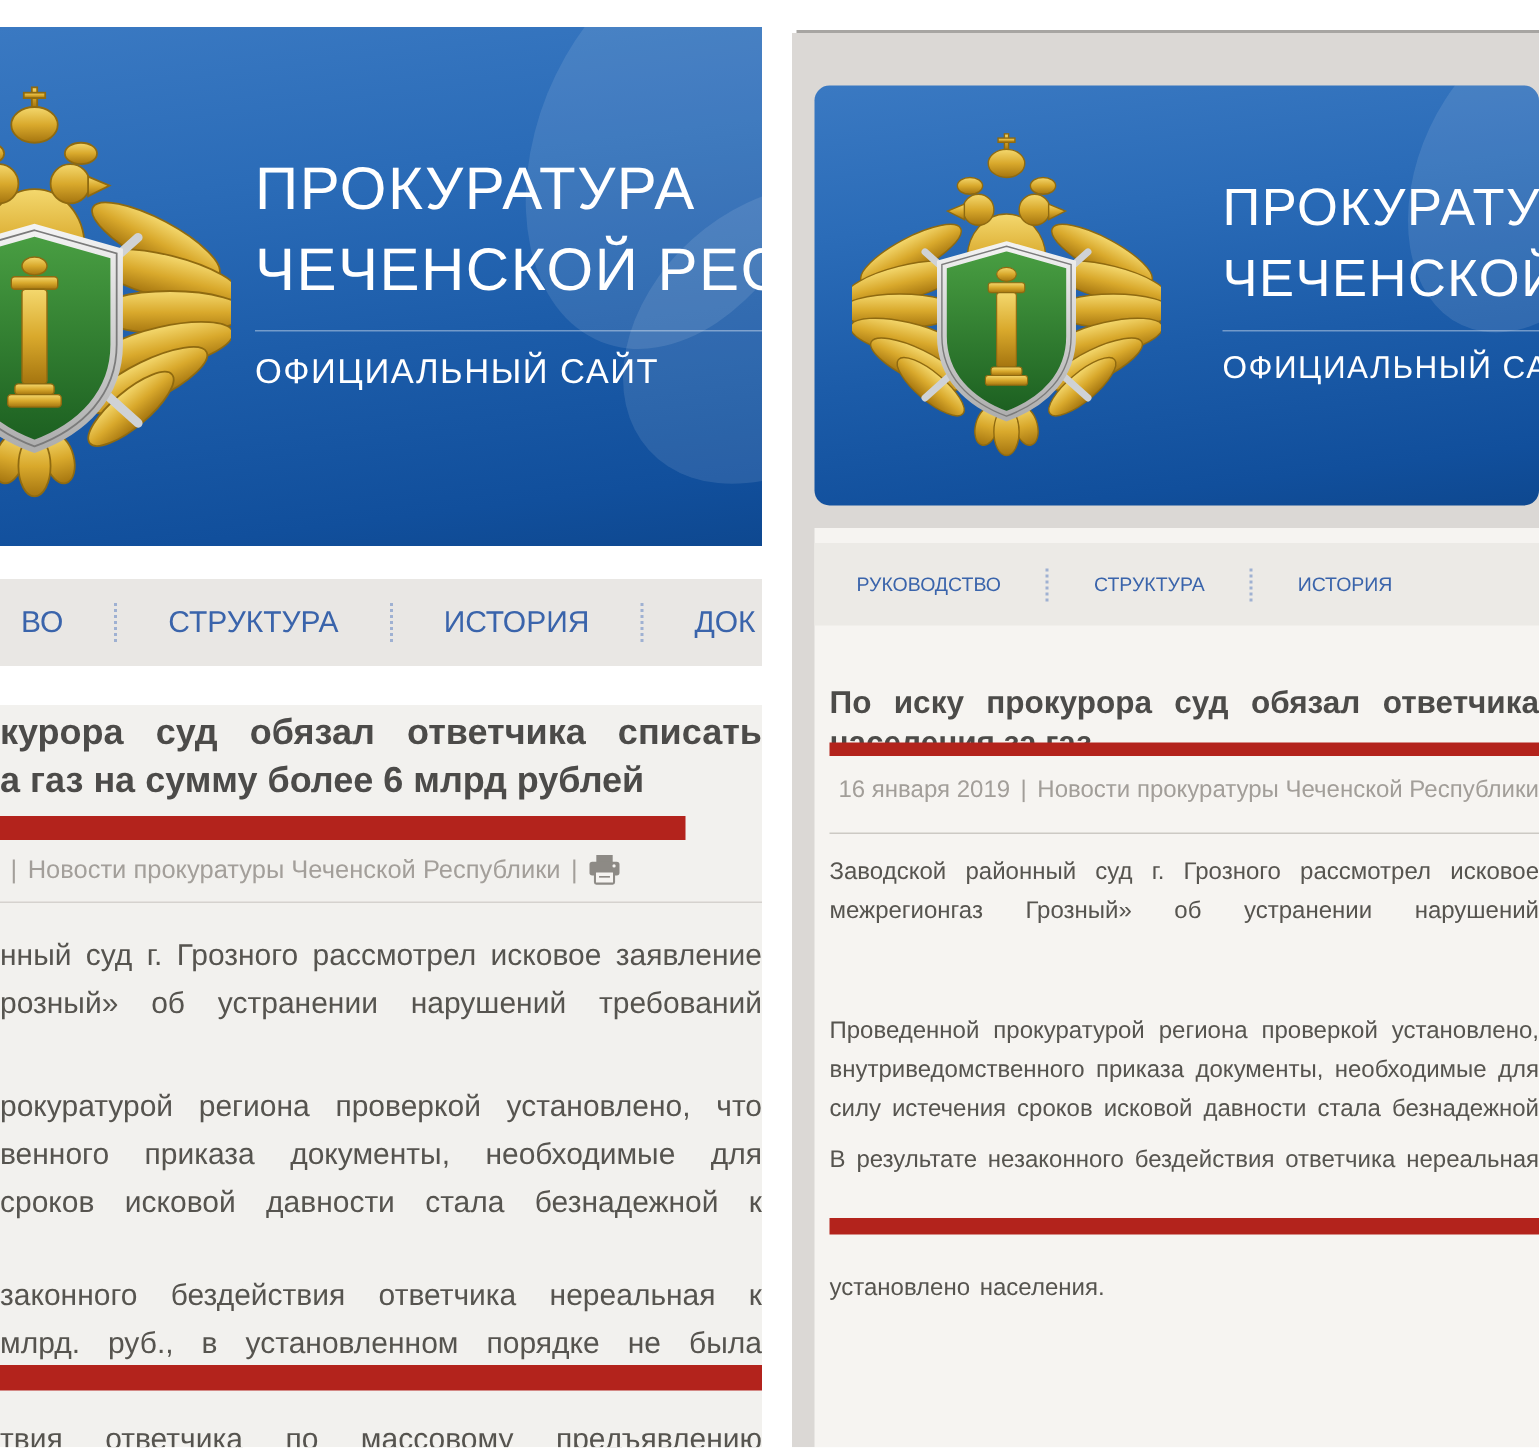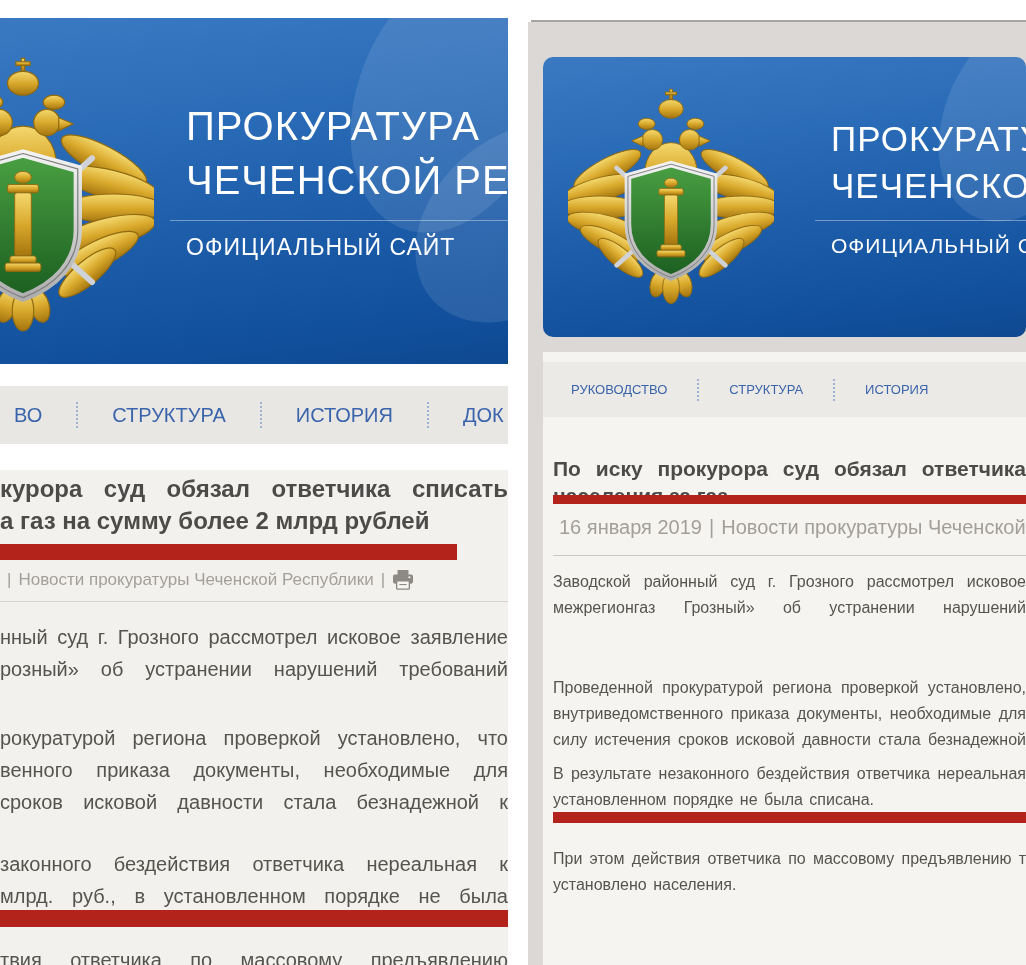--- a/index.html
+++ b/index.html
@@ -5,21 +5,21 @@
   * { margin:0; padding:0; box-sizing:border-box; }
   html,body { background:#ffffff; }
   body { font-family:"Liberation Sans","DejaVu Sans",sans-serif; }
   #stage { position:relative; width:1026px; height:965px; background:#fff; overflow:hidden; }
 
   
   .banner { position:absolute; overflow:hidden;
     background:linear-gradient(173deg,#3a79c2 0%,#2b6cb8 30%,#1c5ca9 60%,#114f9c 88%,#0e4890 100%); }
   .petal { position:absolute; background:rgba(255,255,255,0.10); border-radius:50%; }
   .brand { position:absolute; color:#fff; }
-  .brand .b-line { position:absolute; white-space:nowrap; letter-spacing:1px; font-weight:400;margin-left:16px; }
+  .brand .b-line { position:absolute; white-space:nowrap; letter-spacing:1px; font-weight:400; }
   .brand-rule { position:absolute; border-top:1px solid rgba(255,255,255,0.38); }
   .navband { position:absolute; display:flex; align-items:center; }
   .nav-item { color:#3a64ab; cursor:pointer; white-space:nowrap; }
   .nav-sep { width:0; height:26px; border-left:2px dotted #9fb1d2; margin:0 34px; }
   .line { overflow:hidden; text-align:justify; }
   .line.stretch { text-align-last:justify; }
   .redbar { position:absolute; background:#b3231c; }
   .meta { position:absolute; display:flex; align-items:center; white-space:nowrap; }
   .meta .m-sep { margin:0 7px; }
   .rule { position:absolute; border-top:1px solid #d5d2ce; }
@@ -57,21 +57,21 @@
   #brand-r .l1 { top:62px;  font-size:35px; }
   #brand-r .l2 { top:109px; font-size:35px; }
   #brand-r .brand-rule { top:163px; left:0; width:211px; }
   #brand-r .sub { top:177px; font-size:21px; }
   #card-r { position:absolute; left:15px; top:352px; width:483px; height:613px; background:#f6f4f1; }
   #nav-r { left:0; top:10px; width:483px; height:55px; background:#eceae6; padding-left:28px; font-size:13px; }
   #nav-r .nav-sep { height:22px; margin:0 30px; }
   #title-r { position:absolute; left:10px; top:103px; width:473px; font-size:21px; font-weight:bold; color:#4c4b49; }
   #title-r .line { height:27px; line-height:27px; }
   #bar-r1 { left:10px; top:143px; width:473px; height:9px; }
-  #meta-r { left:10px; top:163px; width:473px; height:24px; font-size:20px; color:#a29e99; }
+  #meta-r { left:10px; top:163px; width:473px; height:24px; font-size:16px; color:#a29e99; }
   #rule-r { left:10px; top:203px; width:473px; border-color:#ccc9c4; }
   .para-r { position:absolute; left:10px; width:473px; font-size:16px; color:#56544f; word-spacing:2px; }
   .para-r .line { height:26px; line-height:26px; }
   #p-r1 { top:217px; } #p-r2 { top:293px;margin-top:30px; } #p-r3 { top:409px; }
   #bar-r2 { left:10px; top:460px; width:473px; height:11px; }
   #p-r4 { top:494px; }
 </style>
 </head>
 <body>
 
@@ -177,21 +177,21 @@
         <span class="nav-sep"></span>
         <span class="nav-item">ИСТОРИЯ</span>
         <span class="nav-sep"></span>
         <span class="nav-item">ДОК</span>
       </nav>
 
     <div id="content-bg-l"></div>
 
     <h1 id="title-l">
         <div class="line stretch">курора суд обязал ответчика списать безнадеж</div>
-        <div class="line">а газ на сумму более 2 млрд рублей</div>
+        <div class="line">а газ на сумму более 6 млрд рублей</div>
       </h1>
     <div id="bar-l1" class="redbar"></div>
 
     <div id="meta-l" class="meta">
       <span class="m-sep">|</span>
       <span>Новости прокуратуры Чеченской Республики</span>
       <span class="m-sep">|</span>
       <svg class="icon" width="22" height="20">
           <use href="#printer"></use>
         </svg>
@@ -267,22 +267,20 @@
           <div class="line stretch">Заводской районный суд г. Грозного рассмотрел исковое заявл</div>
           <div class="line stretch">межрегионгаз Грозный» об устранении нарушений требований д</div>
         </div>
       <div id="p-r2" class="para-r">
           <div class="line stretch">Проведенной прокуратурой региона проверкой установлено,</div>
           <div class="line stretch">внутриведомственного приказа документы, необходимые для с</div>
           <div class="line stretch">силу истечения сроков исковой давности стала безнадежной к в</div>
         </div>
       <div id="p-r3" class="para-r">
           <div class="line stretch">В результате незаконного бездействия ответчика нереальная к</div>
-          <div class="line">установленном порядке не была списана.</div>
         </div>
       <div id="bar-r2" class="redbar"></div>
       <div id="p-r4" class="para-r">
-          <div class="line stretch">При этом действия ответчика по массовому предъявлению т</div>
           <div class="line">установлено населения.</div>
         </div>
     </div>
   </section>
 </div>
 
 </body></html>

